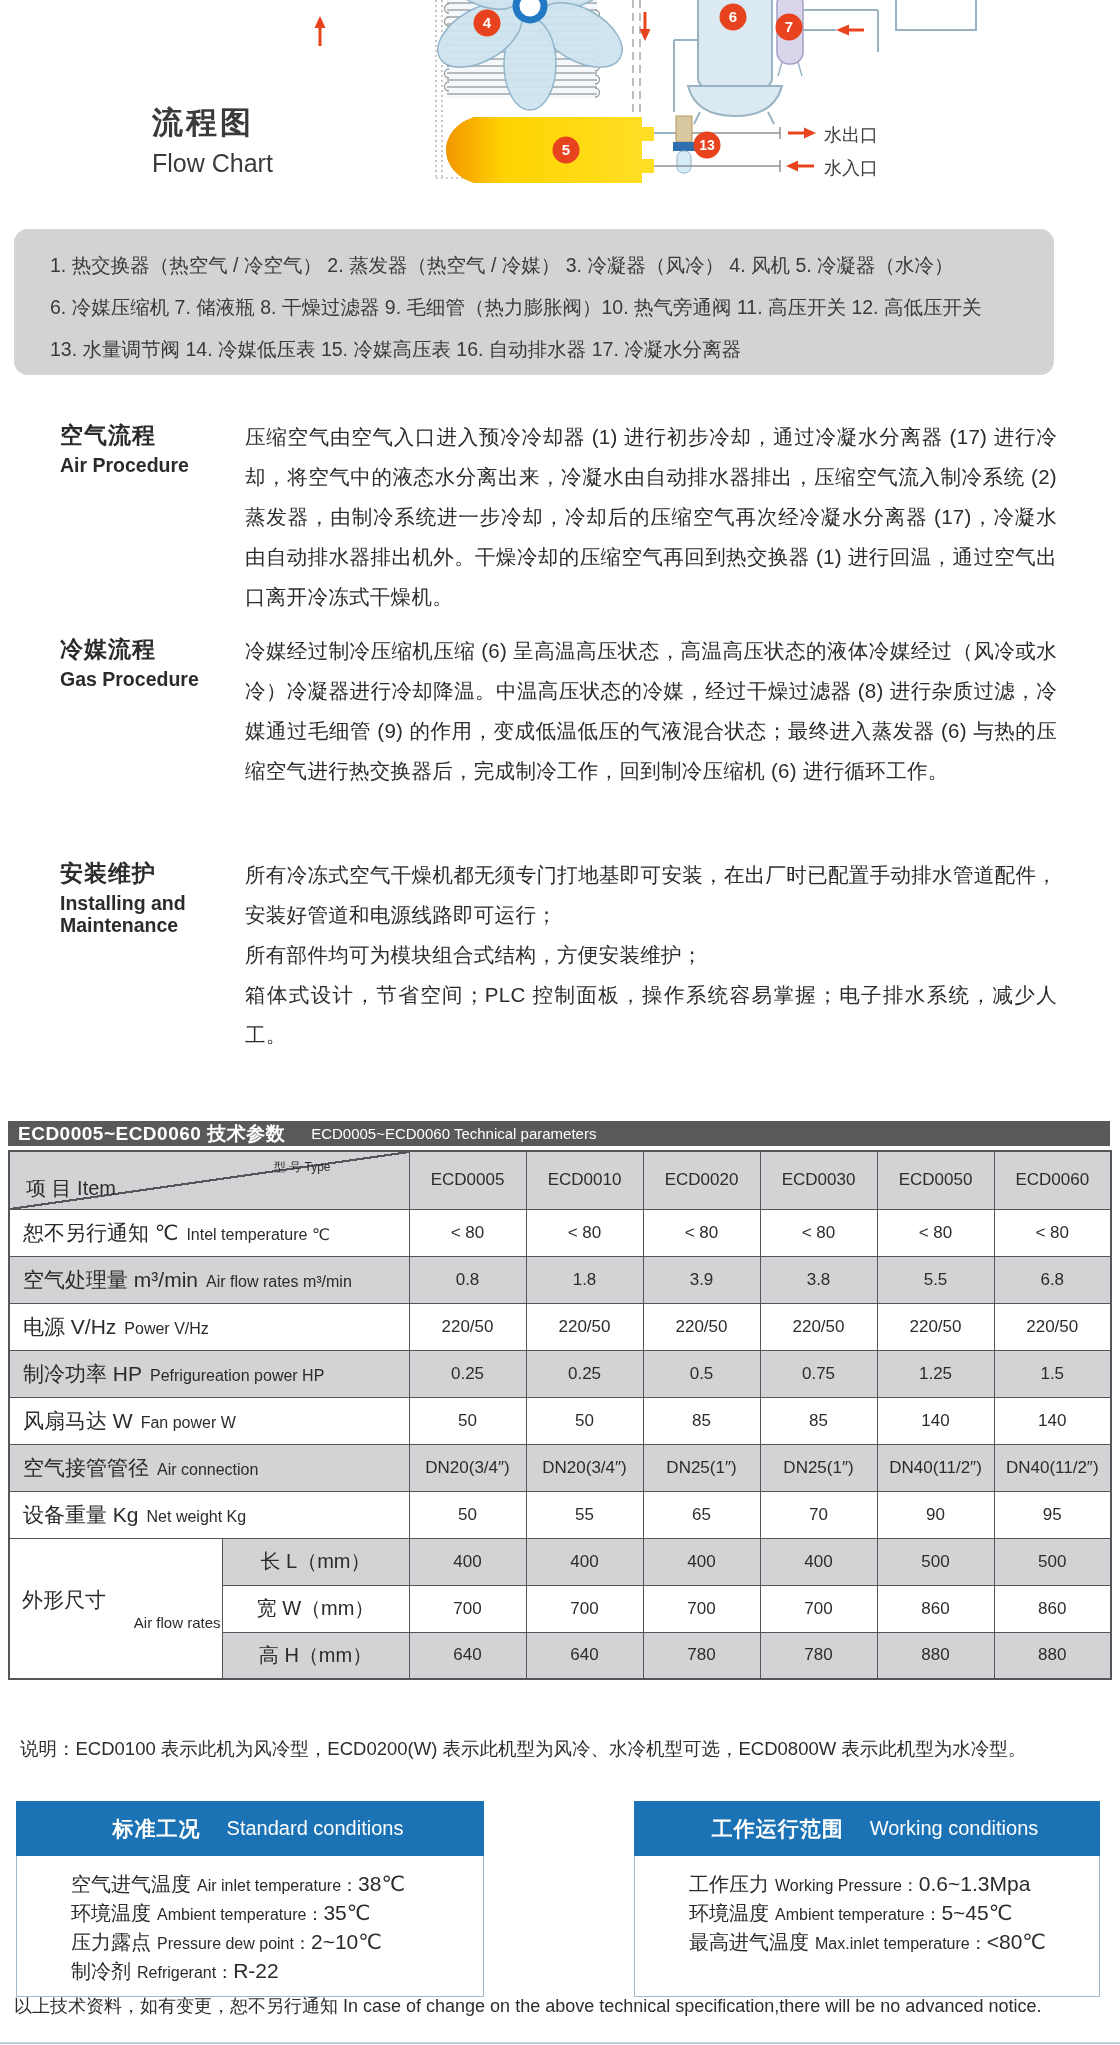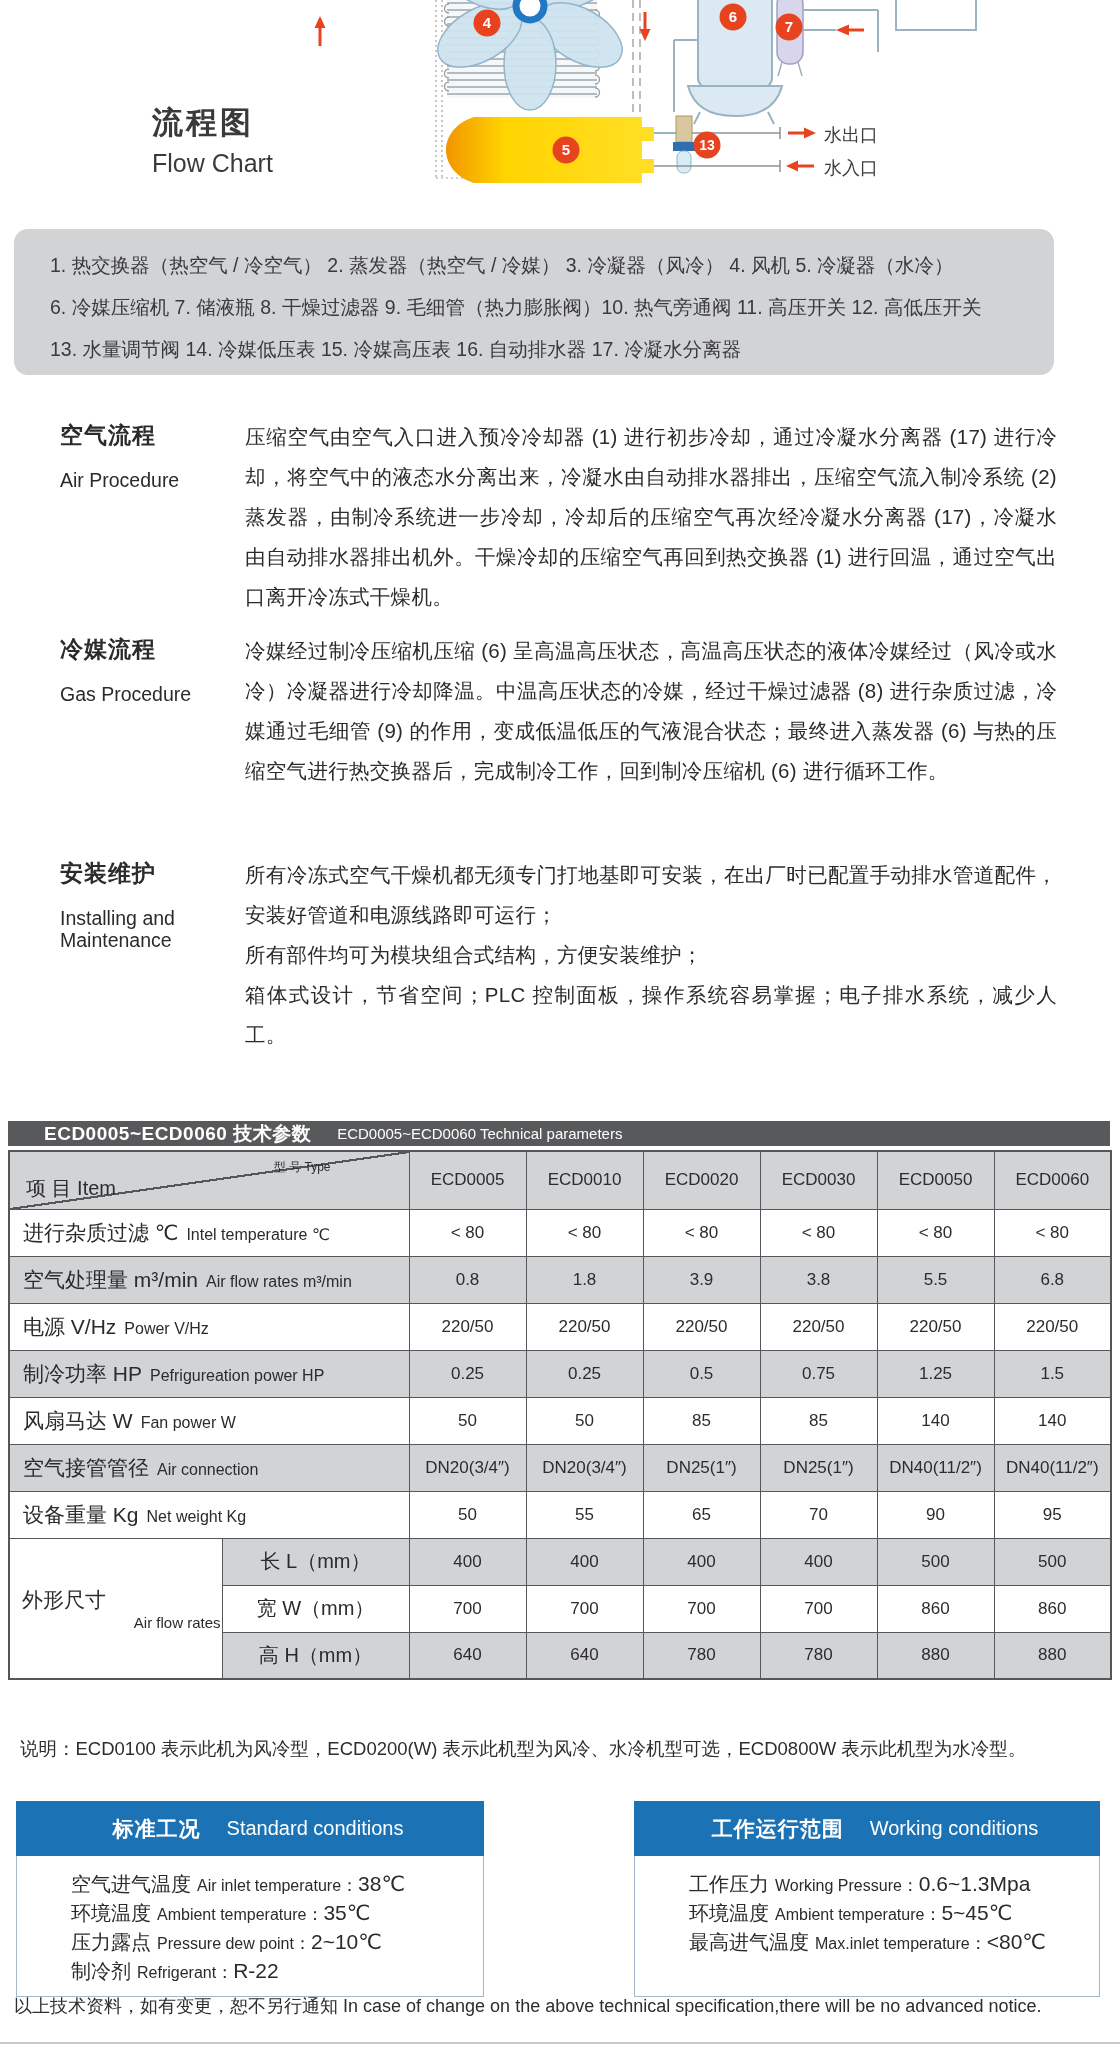--- a/index.html
+++ b/index.html
@@ -18,29 +18,29 @@
           padding:15px 20px 0 36px;color:#3a3a3c;}
   .legend-line{height:42px;line-height:42px;font-size:19.5px;white-space:nowrap;}
 
   
   .proc-section{position:absolute;left:0;width:1120px;}
   .proc-section:nth-child(1){top:417px;}
   .proc-section:nth-child(2){top:631px;}
   .proc-section:nth-child(3){top:855px;}
   .proc-heading{position:absolute;left:60px;top:3px;width:175px;}
   .proc-zh{font-size:23px;font-weight:bold;letter-spacing:1px;color:#2b2b2d;}
-  .proc-en{font-size:19.5px;font-weight:normal;line-height:22px;margin-top:18px;color:#2b2b2d;}
+  .proc-en{font-size:19.5px;font-weight:bold;line-height:22px;margin-top:3px;color:#2b2b2d;}
   .proc-body{position:absolute;left:245px;top:0;width:812px;font-size:20.5px;line-height:40px;
              text-align:justify;white-space:pre-line;color:#2b2b2d;letter-spacing:.3px;}
 
   
   #table-titlebar{position:absolute;left:8px;top:1121px;width:1102px;height:25px;
                   background:var(--bar-gray,#58595b);color:#fff;display:flex;align-items:center;
                   box-sizing:border-box;padding-left:10px;}
-  .ttl-zh{font-size:19px;font-weight:bold;letter-spacing:.5px;margin-left:26px;}
+  .ttl-zh{font-size:19px;font-weight:bold;letter-spacing:.5px;}
   .ttl-en{font-size:15px;margin-left:26px;}
   #params-wrap{position:absolute;left:8px;top:1150px;}
   table.params{border-collapse:collapse;table-layout:fixed;width:1102px;border:2px solid #55565a;}
   .params td{border:1.6px solid #55565a;box-sizing:border-box;overflow:hidden;}
   .params tr{height:47px;}
   .params tr.hdr-row{height:58px;}
   .params tr.shade td{background:var(--row-gray,#d1d3d4);}
   .params tr.plain td{background:#fff;}
   .corner-cell{position:relative;background:var(--row-gray,#d1d3d4) !important;
      background-image:linear-gradient(to bottom right,transparent calc(50% - 1px),
@@ -278,21 +278,21 @@
               <span class="corner-item">项  目 Item</span>
             </td>
             <td class="model-cell">ECD0005</td>
             <td class="model-cell">ECD0010</td>
             <td class="model-cell">ECD0020</td>
             <td class="model-cell">ECD0030</td>
             <td class="model-cell">ECD0050</td>
             <td class="model-cell">ECD0060</td>
           </tr>
           <tr class="plain">
-            <td class="label-cell" colspan="2"><span class="lz">进行杂质过滤 ℃</span><span class="le">Intel temperature ℃</span></td>
+            <td class="label-cell" colspan="2"><span class="lz">恕不另行通知 ℃</span><span class="le">Intel temperature ℃</span></td>
             <td class="val-cell">&lt; 80</td>
             <td class="val-cell">&lt; 80</td>
             <td class="val-cell">&lt; 80</td>
             <td class="val-cell">&lt; 80</td>
             <td class="val-cell">&lt; 80</td>
             <td class="val-cell">&lt; 80</td>
           </tr>
           <tr class="shade">
             <td class="label-cell" colspan="2"><span class="lz">空气处理量 m³/min</span><span class="le">Air flow rates m³/min</span></td>
             <td class="val-cell">0.8</td>

